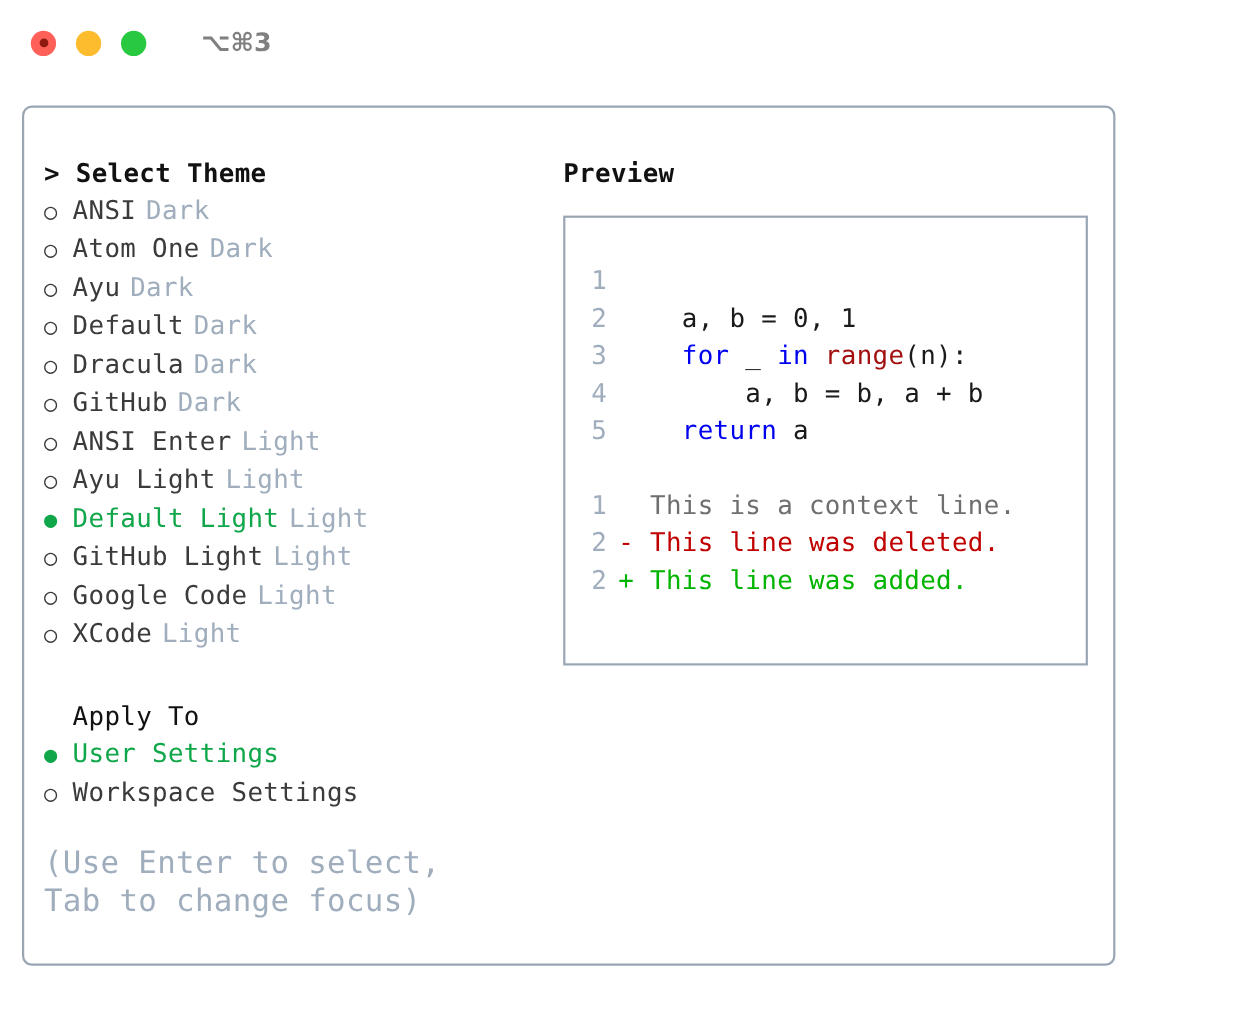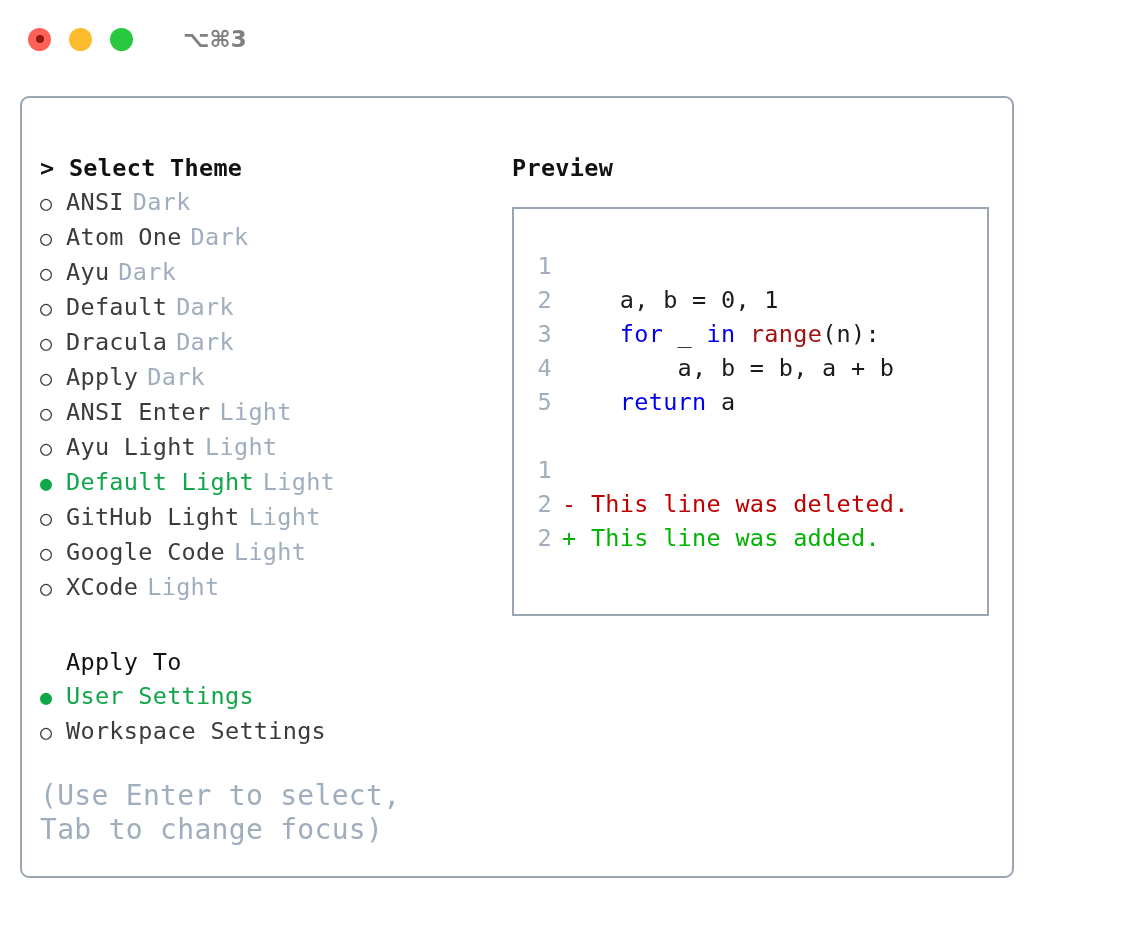--- a/index.html
+++ b/index.html
@@ -78,21 +78,21 @@
     width: 994px;
     height: 782px;
     border: 2px solid #9aa5b4;
     border-radius: 9px;
     box-sizing: border-box;
     background: #ffffff;
   }
 
   .card-inner {
     position: absolute;
-    left: 0; top: 11px;
+    left: 0; top: 0;
     width: 100%; height: 100%;
     display: flex;
     box-sizing: border-box;
   }
 
   
   .left-col {
     width: 470px;
     padding: 42px 0 0 18px;
     box-sizing: border-box;
@@ -217,21 +217,21 @@
       <div class="left-col">
 
         <div class="section-title">&gt; Select Theme</div>
 
         <div id="theme-list">
             <div class="opt-row"><span class="bullet">○</span><span class="opt-label">ANSI</span><span class="opt-suffix">Dark</span></div>
             <div class="opt-row"><span class="bullet">○</span><span class="opt-label">Atom One</span><span class="opt-suffix">Dark</span></div>
             <div class="opt-row"><span class="bullet">○</span><span class="opt-label">Ayu</span><span class="opt-suffix">Dark</span></div>
             <div class="opt-row"><span class="bullet">○</span><span class="opt-label">Default</span><span class="opt-suffix">Dark</span></div>
             <div class="opt-row"><span class="bullet">○</span><span class="opt-label">Dracula</span><span class="opt-suffix">Dark</span></div>
-            <div class="opt-row"><span class="bullet">○</span><span class="opt-label">Apply</span><span class="opt-suffix">Dark</span></div>
+            <div class="opt-row"><span class="bullet">○</span><span class="opt-label">GitHub</span><span class="opt-suffix">Dark</span></div>
             <div class="opt-row"><span class="bullet">○</span><span class="opt-label">ANSI Enter</span><span class="opt-suffix">Light</span></div>
             <div class="opt-row"><span class="bullet">○</span><span class="opt-label">Ayu Light</span><span class="opt-suffix">Light</span></div>
             <div class="opt-row"><span class="bullet sel">●</span><span class="opt-label sel">Default Light</span><span class="opt-suffix">Light</span></div>
             <div class="opt-row"><span class="bullet">○</span><span class="opt-label">GitHub Light</span><span class="opt-suffix">Light</span></div>
             <div class="opt-row"><span class="bullet">○</span><span class="opt-label">Google Code</span><span class="opt-suffix">Light</span></div>
             <div class="opt-row"><span class="bullet">○</span><span class="opt-label">XCode</span><span class="opt-suffix">Light</span></div>
           </div>
 
         <div class="spacer-24"></div>
 
@@ -251,21 +251,21 @@
         <div class="preview-box">
           <div id="code-block">
               <div class="code-line"><span class="lineno">1</span></div>
               <div class="code-line"><span class="lineno">2</span><span class="code-text"><span class="plain">    a, b = 0, 1</span></span></div>
               <div class="code-line"><span class="lineno">3</span><span class="code-text"><span class="plain">    </span><span class="kw">for</span><span class="plain"> _ </span><span class="kw">in</span><span class="plain"> </span><span class="fn">range</span><span class="plain">(n):</span></span></div>
               <div class="code-line"><span class="lineno">4</span><span class="code-text"><span class="plain">        a, b = b, a + b</span></span></div>
               <div class="code-line"><span class="lineno">5</span><span class="code-text"><span class="plain">    </span><span class="kw">return</span><span class="plain"> a</span></span></div>
             </div>
           <div class="diff-gap"></div>
           <div id="diff-block">
-              <div class="code-line"><span class="lineno">1</span></div>
+              <div class="code-line"><span class="lineno">1</span><span class="code-text ctx">  This is a context line.</span></div>
               <div class="code-line"><span class="lineno">2</span><span class="code-text del">- This line was deleted.</span></div>
               <div class="code-line"><span class="lineno">2</span><span class="code-text add">+ This line was added.</span></div>
             </div>
         </div>
       </div>
 
     </div>
   </div>
 </div>
 

